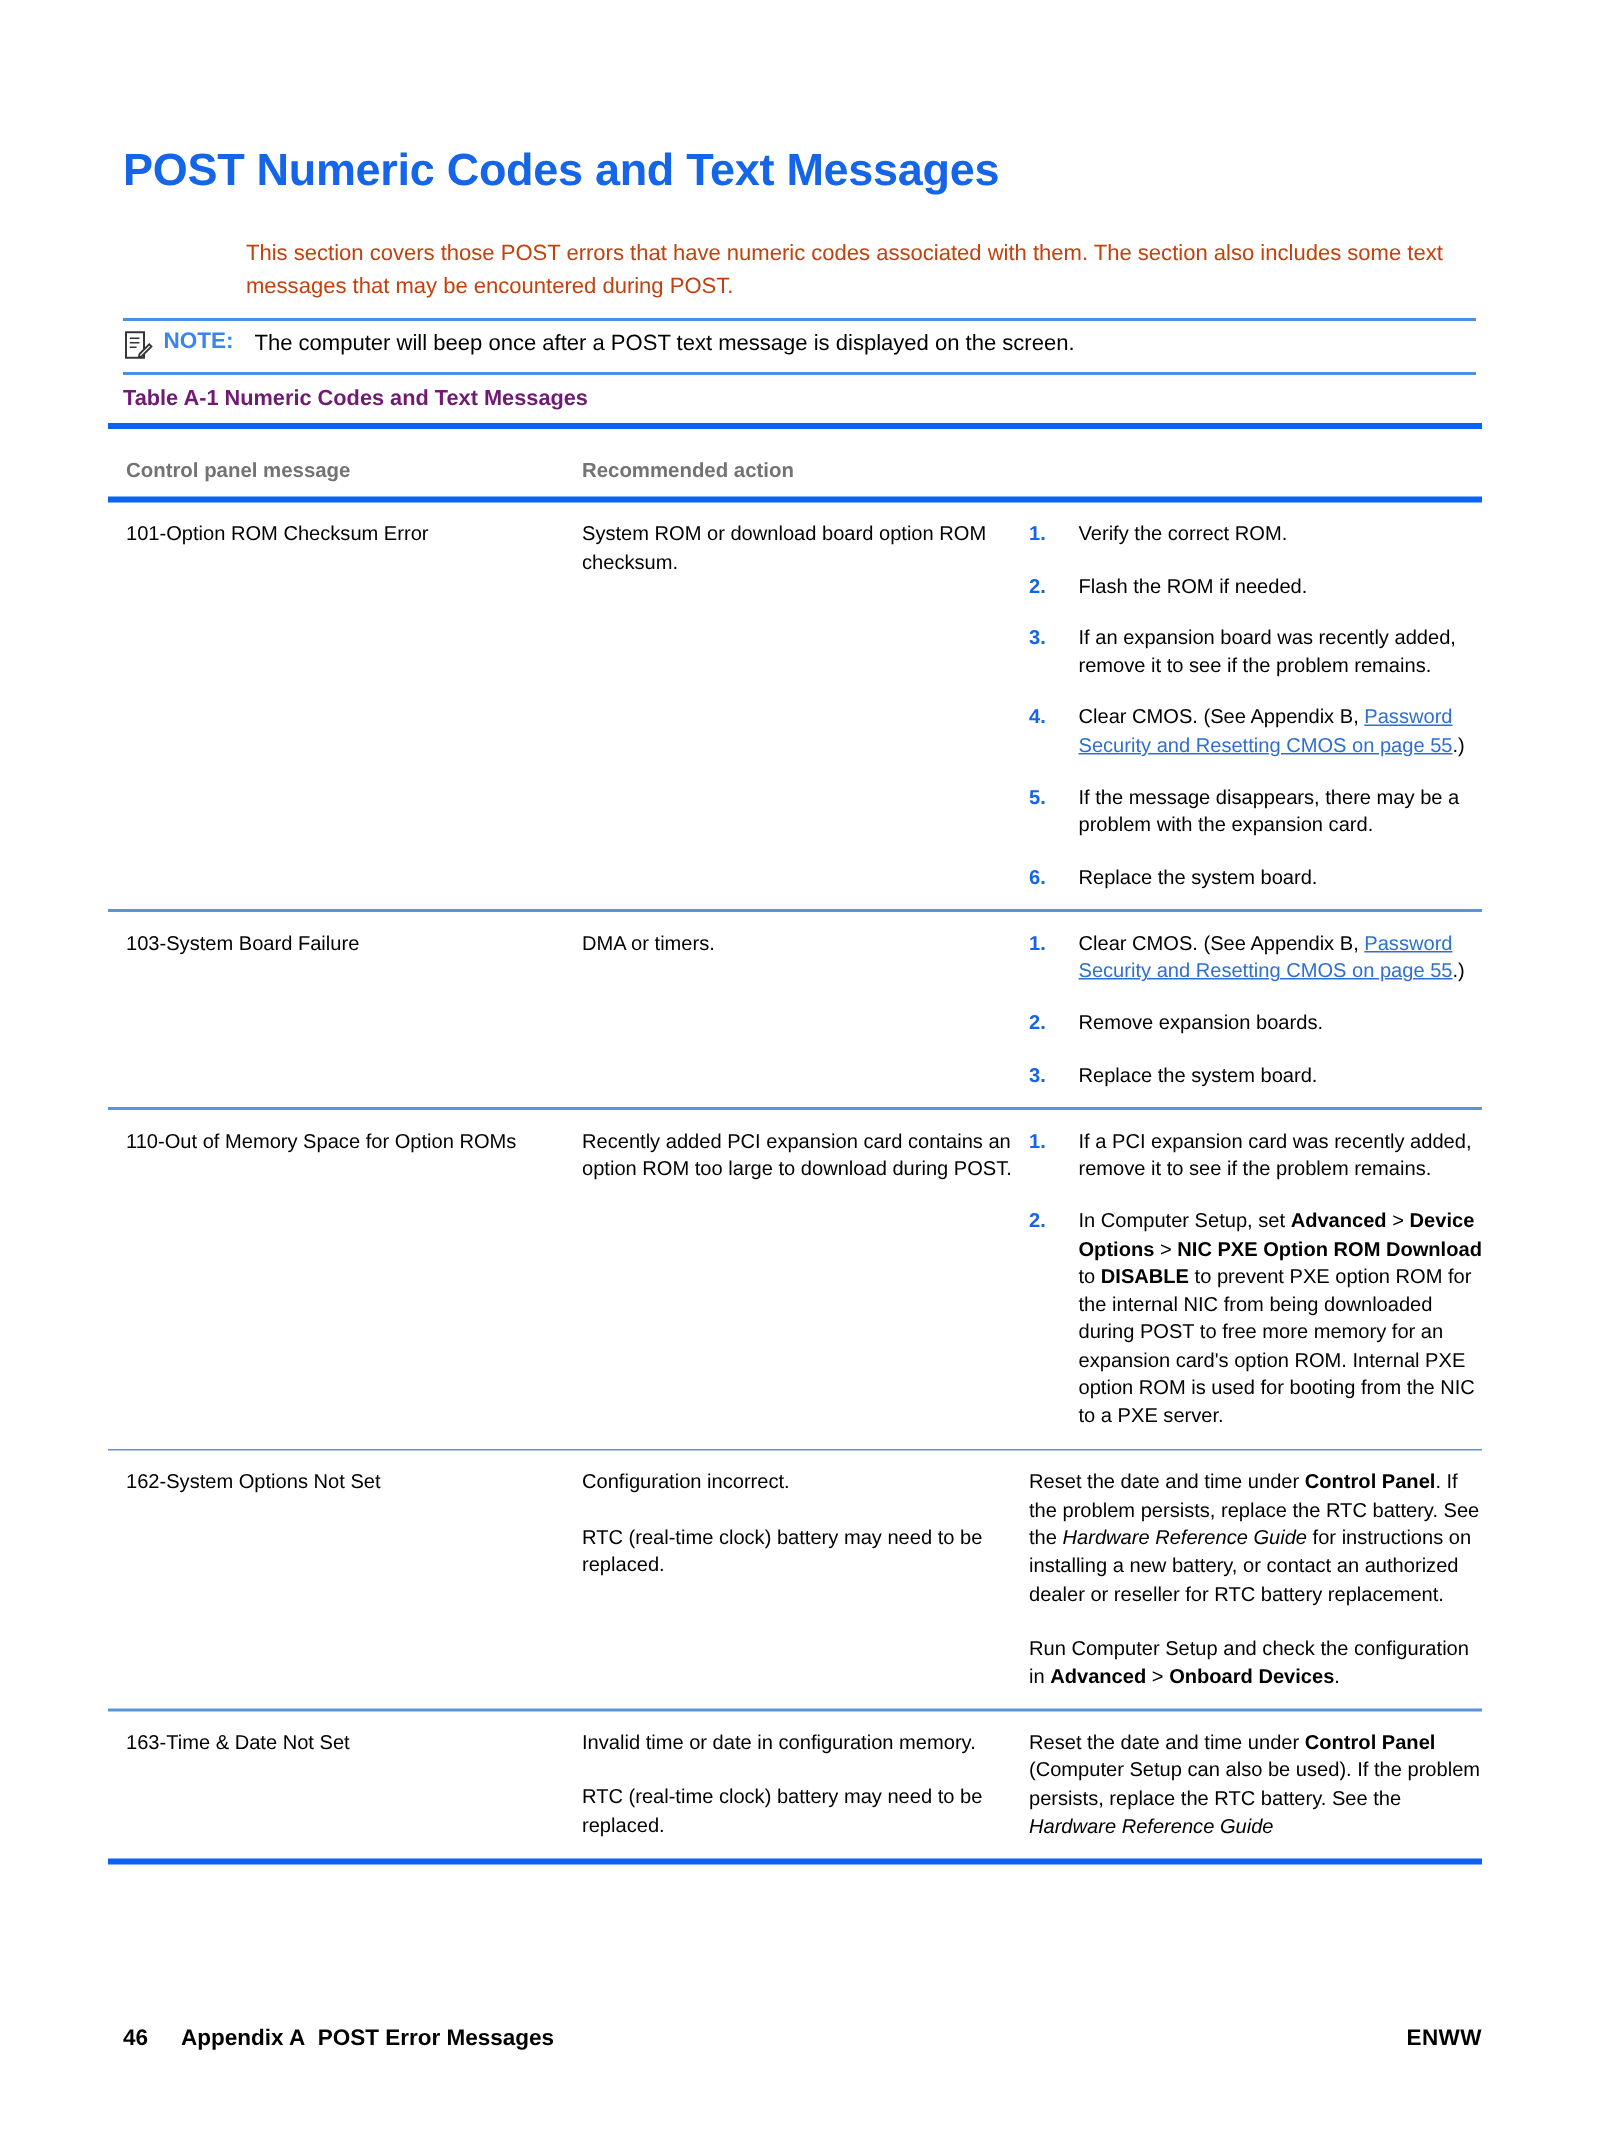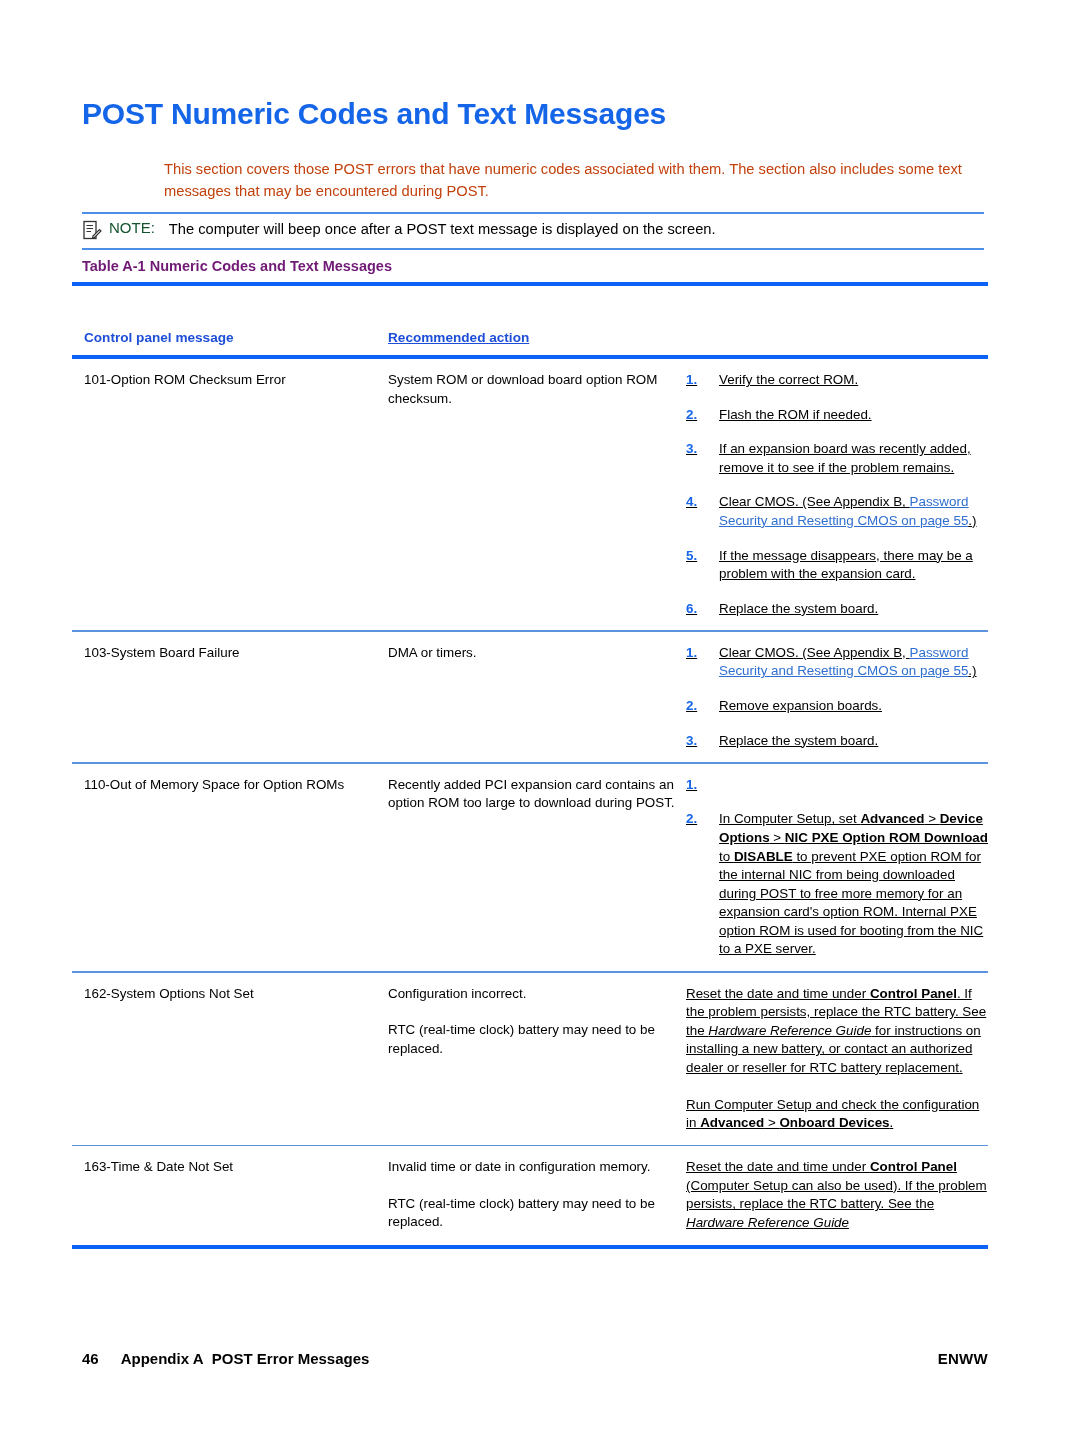--- a/index.html
+++ b/index.html
@@ -65,22 +65,22 @@
     padding: 5px 0 6px 0;
   }
   .note-icon {
     width: 20px;
     height: 22px;
     flex: 0 0 20px;
     margin-right: 7px;
     margin-top: 1px;
   }
   .note-label {
-    color: #14532d;
-    font-weight: normal;
+    color: #3b82f6;
+    font-weight: bold;
     font-size: 15px;
     margin-right: 14px;
     flex: 0 0 auto;
   }
   .note-text {
     font-size: 14.7px;
     line-height: 20px;
   }
 
   
@@ -116,29 +116,28 @@
     height: 1.5px;
     background: #5C93DE;
     width: 100%;
   }
   .row {
     display: flex;
     align-items: flex-start;
   }
   .c1 { width: 316px; flex: 0 0 316px; padding-left: 12px; box-sizing: border-box; }
   .c2 { width: 298px; flex: 0 0 298px; padding-right: 10px; box-sizing: border-box; }
-  .c3 { width: 302px; flex: 0 0 302px; box-sizing: border-box; text-decoration: underline; }
+  .c3 { width: 302px; flex: 0 0 302px; box-sizing: border-box; }
 
   .hdr .c1, .hdr .c2, .hdr .c3 {
-    color: #1d4ed8;
+    color: #737373;
     font-weight: bold;
     font-size: 13.6px;
-    padding-top: 9px;
+    padding-top: 20px;
     padding-bottom: 10px;
-    margin-top: 35px;
   }
 
   .body-row .c1,
   .body-row .c2,
   .body-row .c3 {
     font-size: 13.4px;
     line-height: 18.6px;
     padding-top: 12px;
     padding-bottom: 12px;
   }
@@ -299,20 +298,21 @@
 
     <div class="row body-row">
       <div class="c1">110-Out of Memory Space for Option ROMs</div>
       <div class="c2">
         <div class="p">Recently added PCI expansion card contains an option ROM too large to download during POST.</div>
       </div>
       <div class="c3">
         <ul class="olist">
           <li>
               <span class="onum">1.</span>
+              <span class="otxt">If a PCI expansion card was recently added, remove it to see if the problem remains.</span>
             </li>
           <li>
               <span class="onum">2.</span>
               <span class="otxt">In Computer Setup, set <b>Advanced</b> &gt; <b>Device Options</b> &gt; <b>NIC PXE Option ROM Download</b> to <b>DISABLE</b> to prevent PXE option ROM for the internal NIC from being downloaded during POST to free more memory for an expansion card's option ROM. Internal PXE option ROM is used for booting from the NIC to a PXE server.</span>
             </li>
         </ul>
       </div>
     </div>
 
     <div class="rule-thin"></div>

